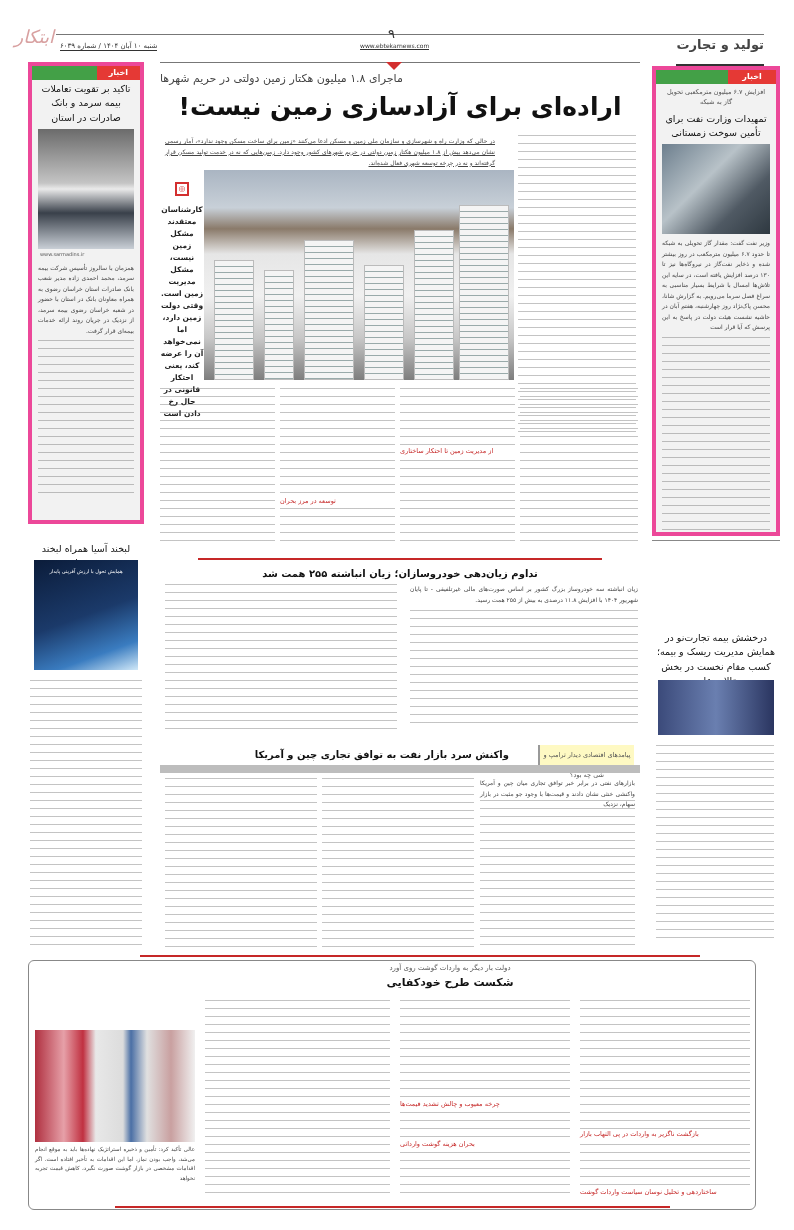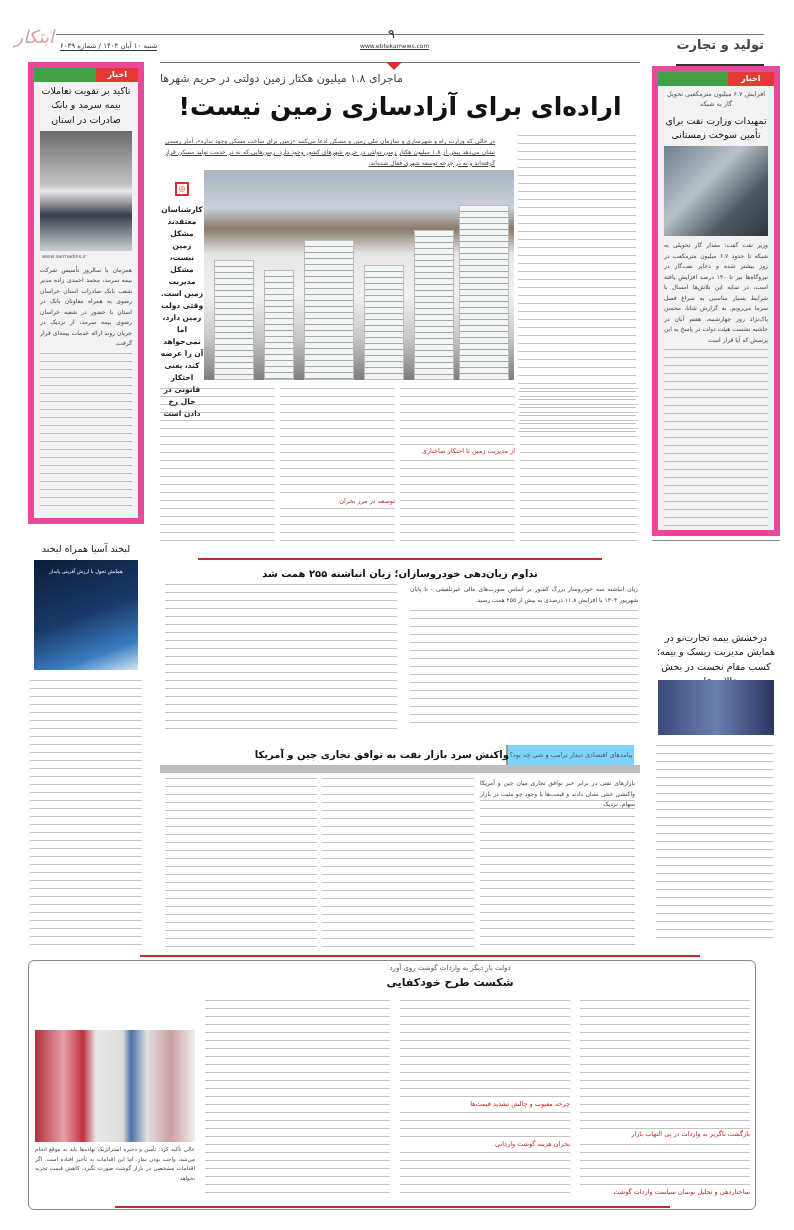--- a/index.html
+++ b/index.html
@@ -7,44 +7,44 @@
   .hdr-line { position: absolute; top: 34px; left: 56px; right: 30px; height: 1px; background: #777; }
   .section-title { position: absolute; top: 37px; right: 30px; font-size: 13px; font-weight: bold; color: #444; border-bottom: 2px solid #333; padding-bottom: 12px; }
   .date-line { position: absolute; top: 42px; left: 60px; font-size: 7px; color: #333; border-bottom: 1px solid #333; }
   .site { position: absolute; top: 42px; left: 360px; font-size: 6px; color: #333; direction: ltr; border-bottom: 1px solid #333; }
   .page-num { position: absolute; top: 26px; left: 388px; font-size: 13px; color: #333; }
   .logo { position: absolute; top: 26px; left: 20px; width: 34px; height: 34px; color: #d8a0a0; font-size: 18px; font-family: "DejaVu Serif", serif; font-style: italic; }
   .red-tri { position: absolute; top: 62px; left: 386px; width: 0; height: 0; border-left: 8px solid transparent; border-right: 8px solid transparent; border-top: 8px solid #d32f2f; }
   .top-rule { position: absolute; top: 62px; left: 160px; width: 480px; height: 1px; background: #777; }
 
   
-  .side-box { position: absolute; border: 6px solid #ec4899; background: #f2f2f2; }
+  .side-box { position: absolute; border: 4px solid #ec4899; background: #f2f2f2; }
   .side-box-header { display: flex; height: 14px; }
   .side-box-header .red { width: 40%; background: #e53935; color: #fff; font-size: 8px; text-align: center; line-height: 14px; font-weight: bold; }
   .side-box-header .green { flex: 1; background: #43a047; }
   .kicker { font-size: 6.5px; text-align: center; color: #555; padding: 4px 6px 2px; line-height: 1.5; }
   .side-head { font-size: 9.5px; font-weight: normal; text-align: center; padding: 2px 4px 4px; line-height: 1.5; color: #111; }
   .photo { background: linear-gradient(135deg,#6d7f8e,#b8c2c8 40%,#505a64 70%,#2e3840); margin: 0 6px; }
   .body-text { font-size: 6px; line-height: 1.75; color: #444; text-align: justify; padding: 4px 6px; }
   .ph-lines { background: repeating-linear-gradient(to bottom, #555 0 1px, transparent 1px 8px); opacity: .35; }
 
   
   .supertitle { position: absolute; top: 72px; left: 160px; width: 480px; text-align: left; font-size: 11px; color: #444; }
   .headline { position: absolute; top: 92px; left: 160px; width: 480px; text-align: center; font-size: 25px; font-weight: bold; color: #111; }
   .lead { position: absolute; top: 136px; left: 165px; width: 330px; font-size: 6px; line-height: 1.8; color: #444; text-decoration: underline; text-align: justify; }
   .hero { position: absolute; top: 170px; left: 204px; width: 310px; height: 210px; background: linear-gradient(to bottom,#aab5c2 0%,#c8d0d8 18%,#8a7a6a 28%,#e6e6e6 40%,#f0f0f0 60%,#c7c7c7 80%,#7d7d7d 100%); overflow: hidden; }
   .hero .bld { position: absolute; bottom: 0; background: #f4f4f4; border: 1px solid #bbb; background-image: repeating-linear-gradient(to bottom,#f4f4f4 0 5px,#9aa 5px 6px); }
   .quote-box { position: absolute; top: 182px; left: 160px; width: 44px; font-size: 7.5px; font-weight: bold; color: #222; text-align: center; line-height: 1.6; }
   .quote-icon { width: 14px; height: 14px; border: 2px solid #d32f2f; margin: 0 auto 8px; color: #d32f2f; font-size: 8px; line-height: 10px; }
   .col { position: absolute; font-size: 6px; line-height: 1.75; color: #444; text-align: justify; }
-  .subhead { color: #c62828; text-align: right; font-size: 6.5px; }
+  .subhead { color: #c62828; text-align: left; font-size: 6.5px; }
 
   .red-rule { position: absolute; height: 2px; background: #c62828; }
   .art2-title { position: absolute; top: 568px; left: 160px; width: 480px; text-align: center; font-size: 10px; font-weight: bold; color: #111; }
-  .art3-tag { position: absolute; top: 745px; right: 160px; width: 128px; height: 20px; background: #7dd3fc; font-size: 6.5px; color: #555; line-height: 20px; text-align: center; border-left: 2px solid #999; }
+  .art3-tag { position: absolute; top: 745px; right: 160px; width: 96px; height: 20px; background: #fef9c3; font-size: 6.5px; color: #555; line-height: 20px; text-align: center; border-left: 2px solid #999; }
   .art3-title { position: absolute; top: 745px; right: 285px; font-size: 10px; font-weight: bold; color: #111; line-height: 20px; }
   .grey-bar { position: absolute; top: 765px; left: 160px; width: 480px; height: 8px; background: #bdbdbd; }
 
   .art4-box { position: absolute; top: 960px; left: 28px; width: 728px; height: 250px; border: 1px solid #888; border-radius: 6px; }
   .art4-kicker { position: absolute; top: 964px; left: 300px; width: 300px; text-align: center; font-size: 7px; color: #555; }
   .art4-title { position: absolute; top: 976px; left: 300px; width: 300px; text-align: center; font-size: 11px; font-weight: bold; color: #111; }
   .meat-photo { position: absolute; top: 1030px; left: 35px; width: 160px; height: 112px; background: linear-gradient(90deg,#b03040 0%,#e6a0a8 18%,#c03040 30%,#e8e8e8 38%,#dcdcdc 55%,#4a6fa5 60%,#e0e0e0 70%,#c9a0a0 85%,#f0f0f0 100%); }
 </style>
 </head>
 <body>

